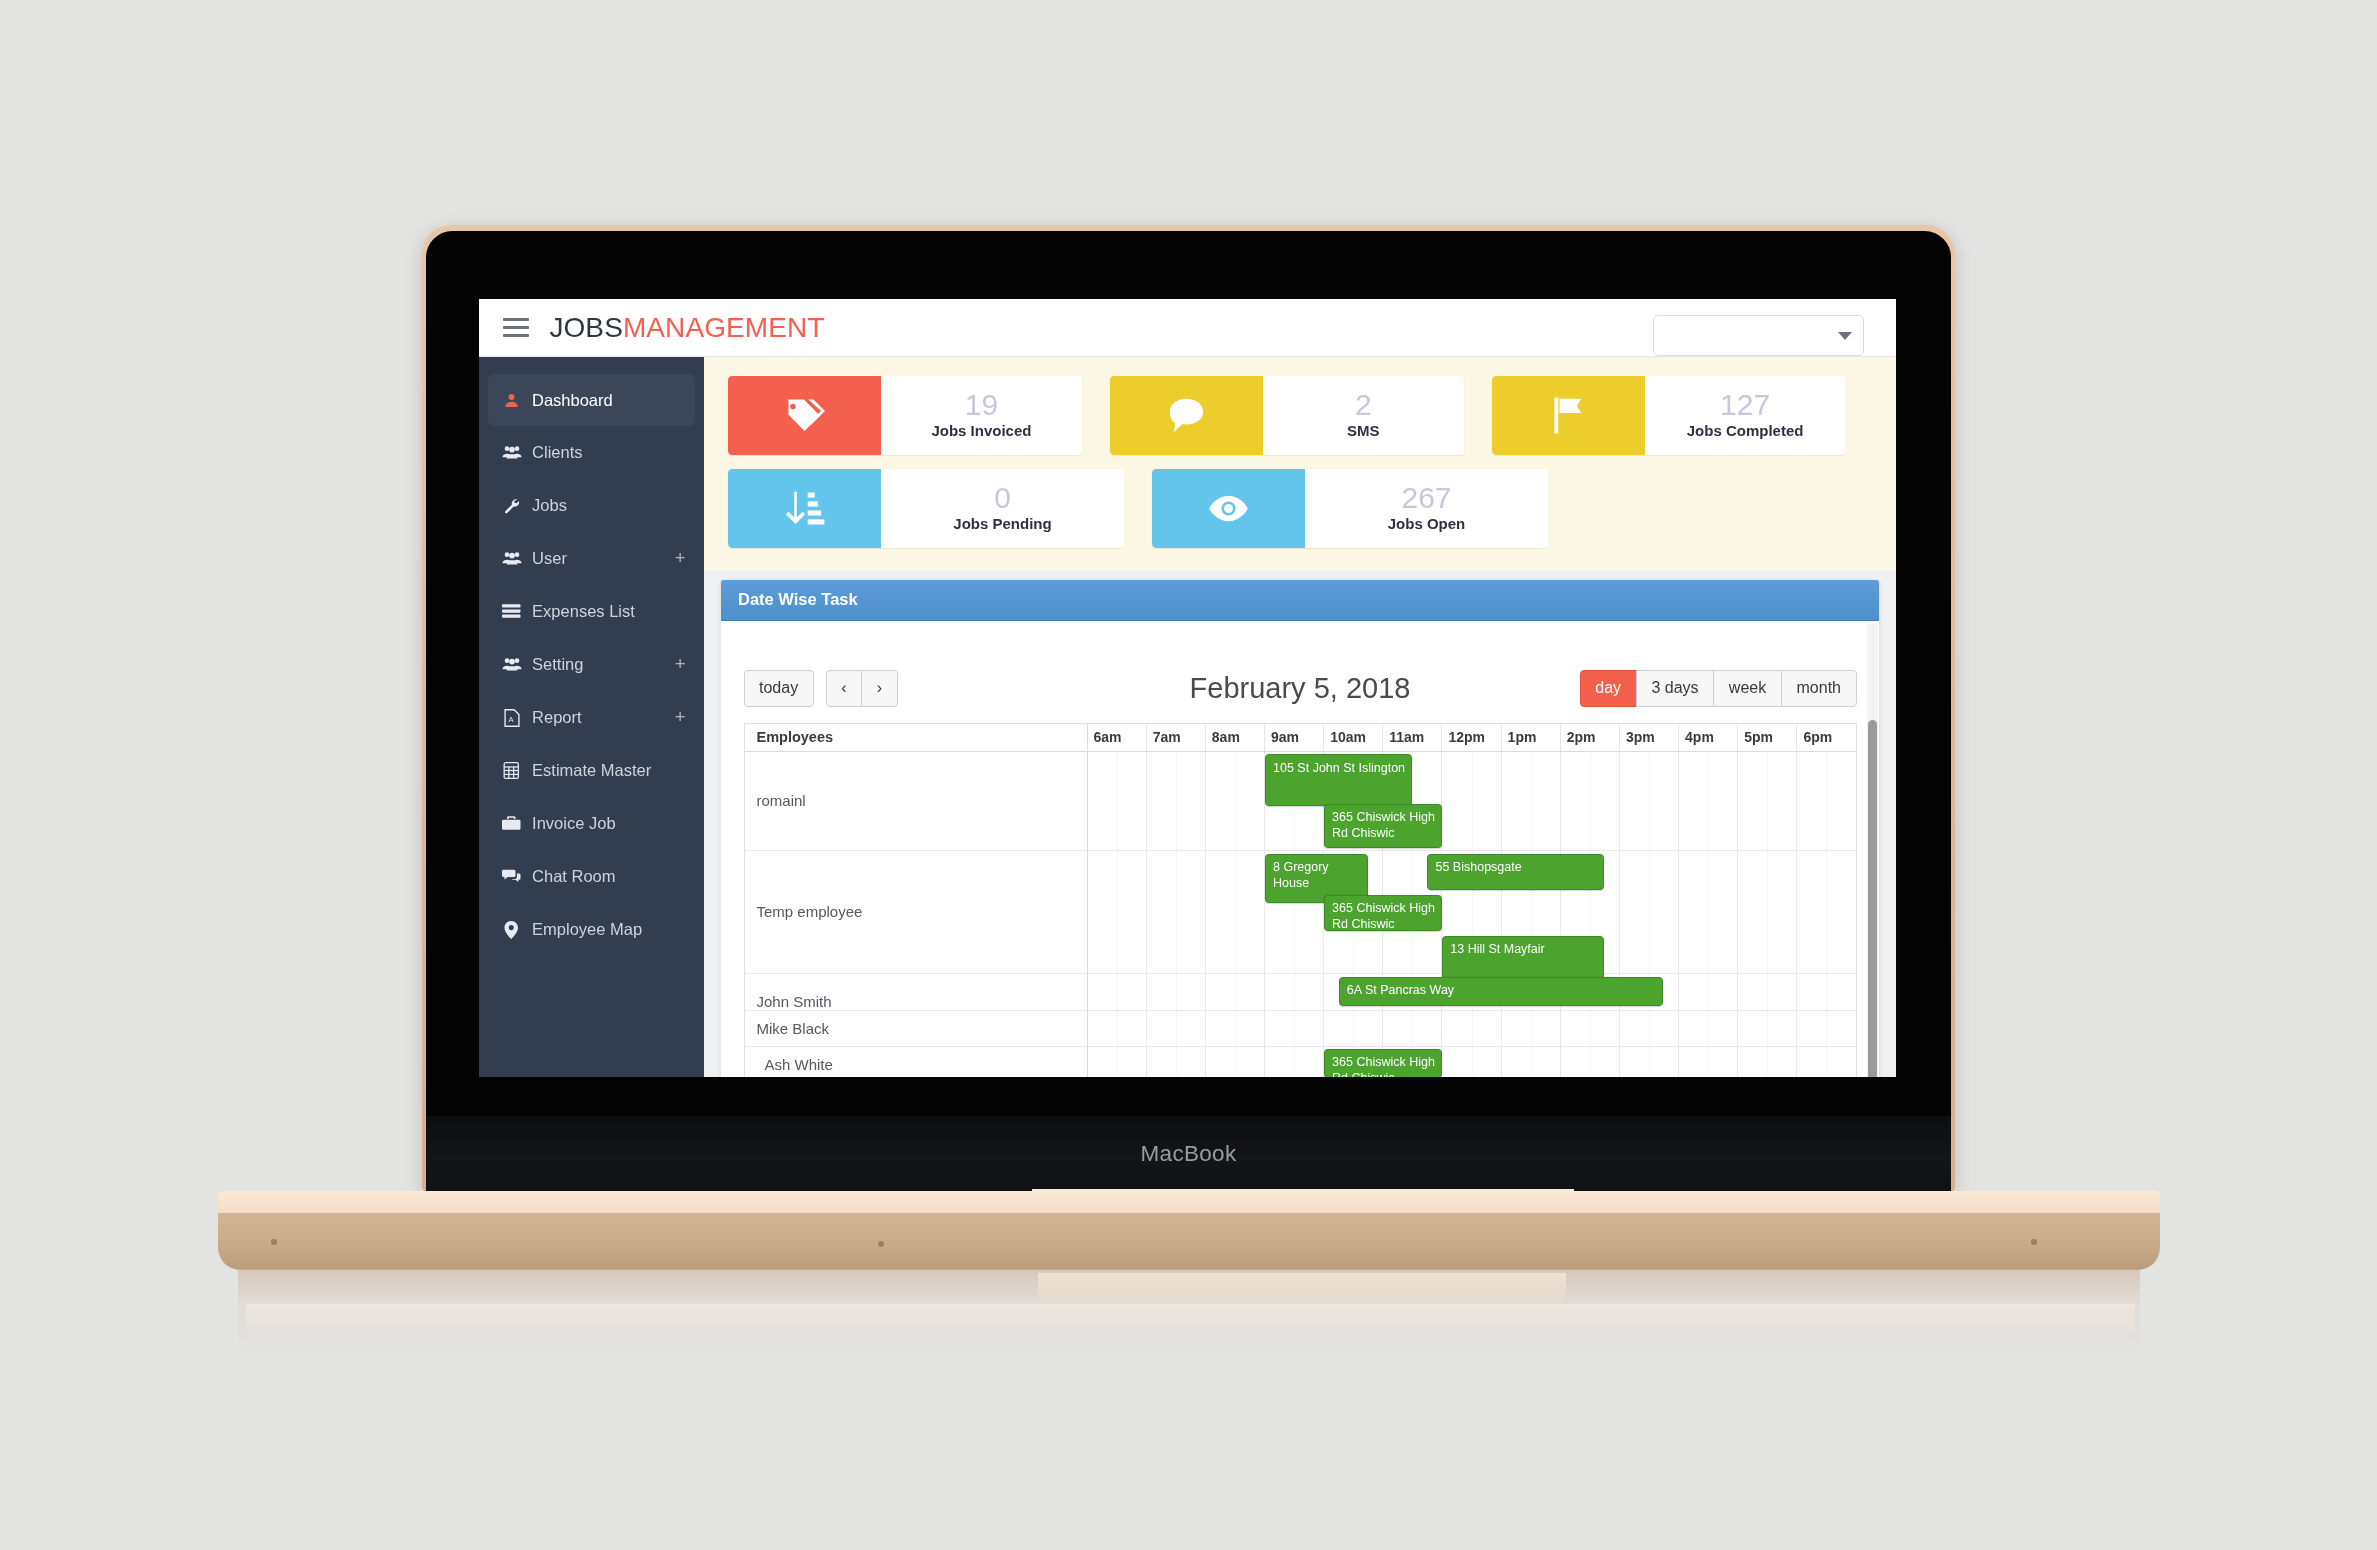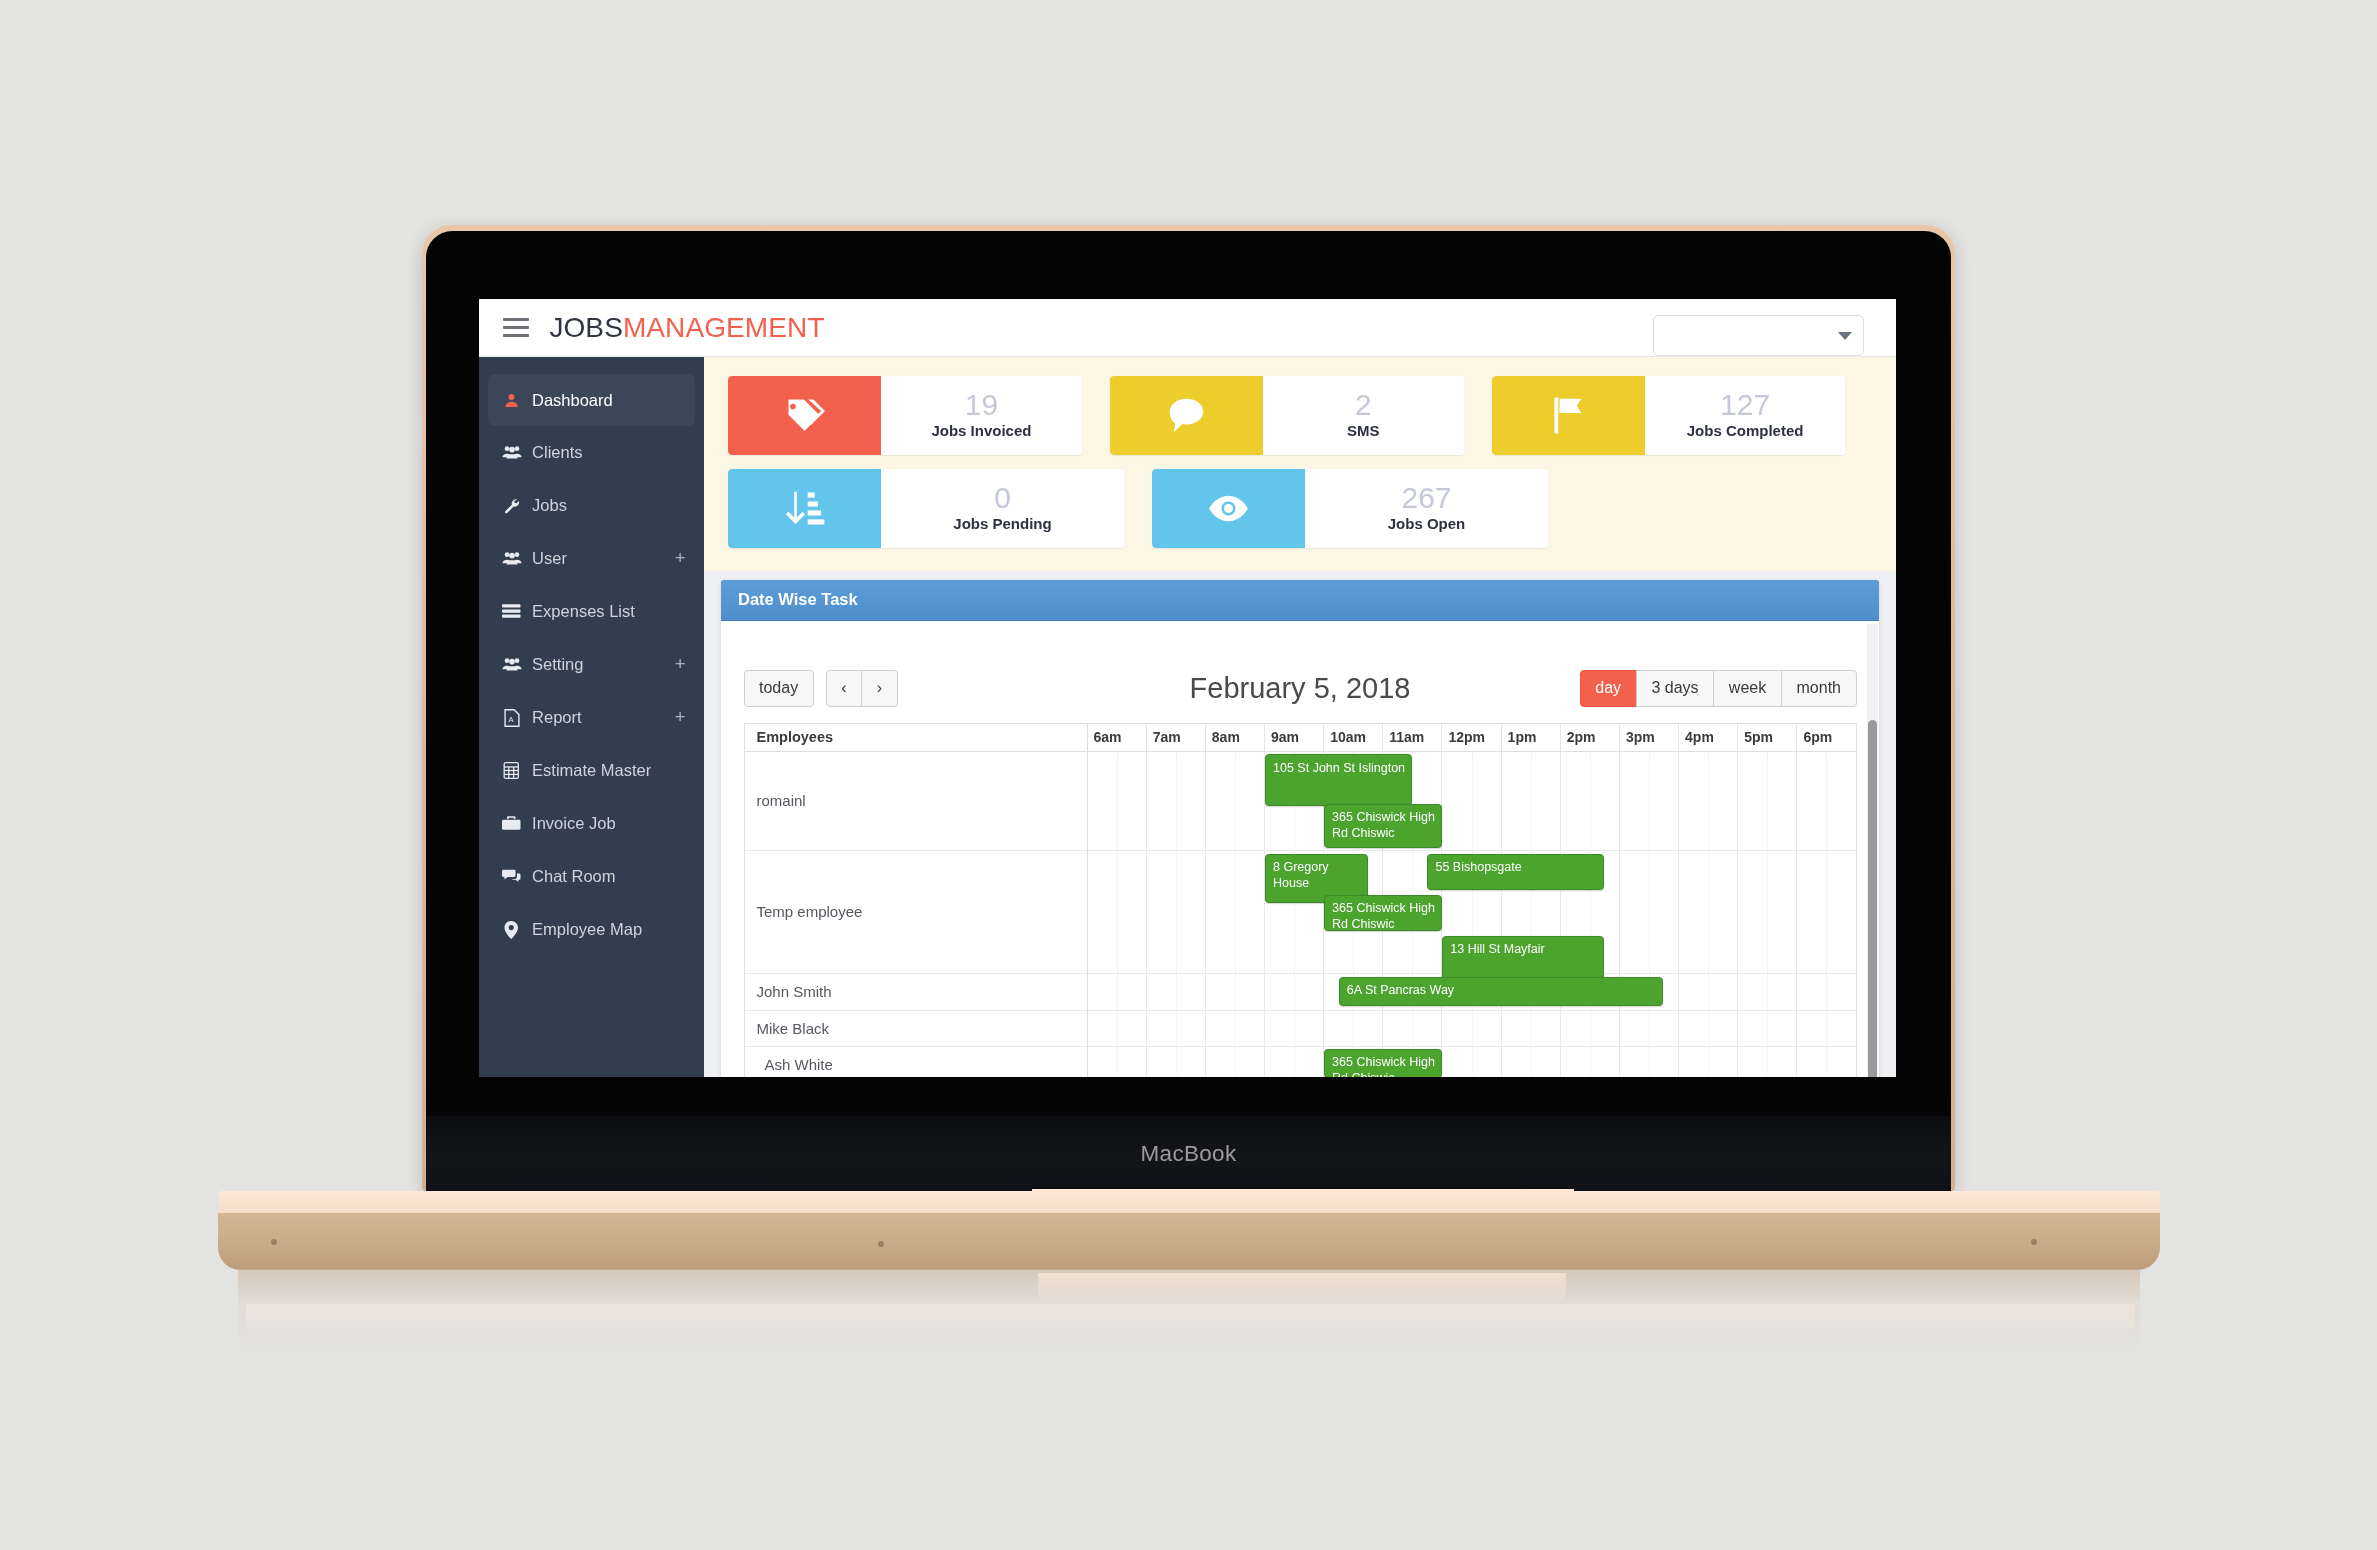--- a/index.html
+++ b/index.html
@@ -505,21 +505,21 @@
                   </div>
               </div>
               <div id="grid-body">
                 <div id="res-col">
                     <div class="res-row" style="height: 99px;">
                       <span>romainl</span>
                     </div>
                     <div class="res-row" style="height: 123px;">
                       <span>Temp employee</span>
                     </div>
-                    <div class="res-row" style="height: 37px;">
+                    <div class="res-row" style="height: 37px; align-items: flex-end;">
                       <span>John Smith</span>
                     </div>
                     <div class="res-row" style="height: 36px;">
                       <span>Mike Black</span>
                     </div>
                     <div class="res-row" style="height: 36px; padding-left: 20px;">
                       <span>Ash White</span>
                     </div>
                     <div class="res-row" style="height: 36px;"></div>
                   </div>

